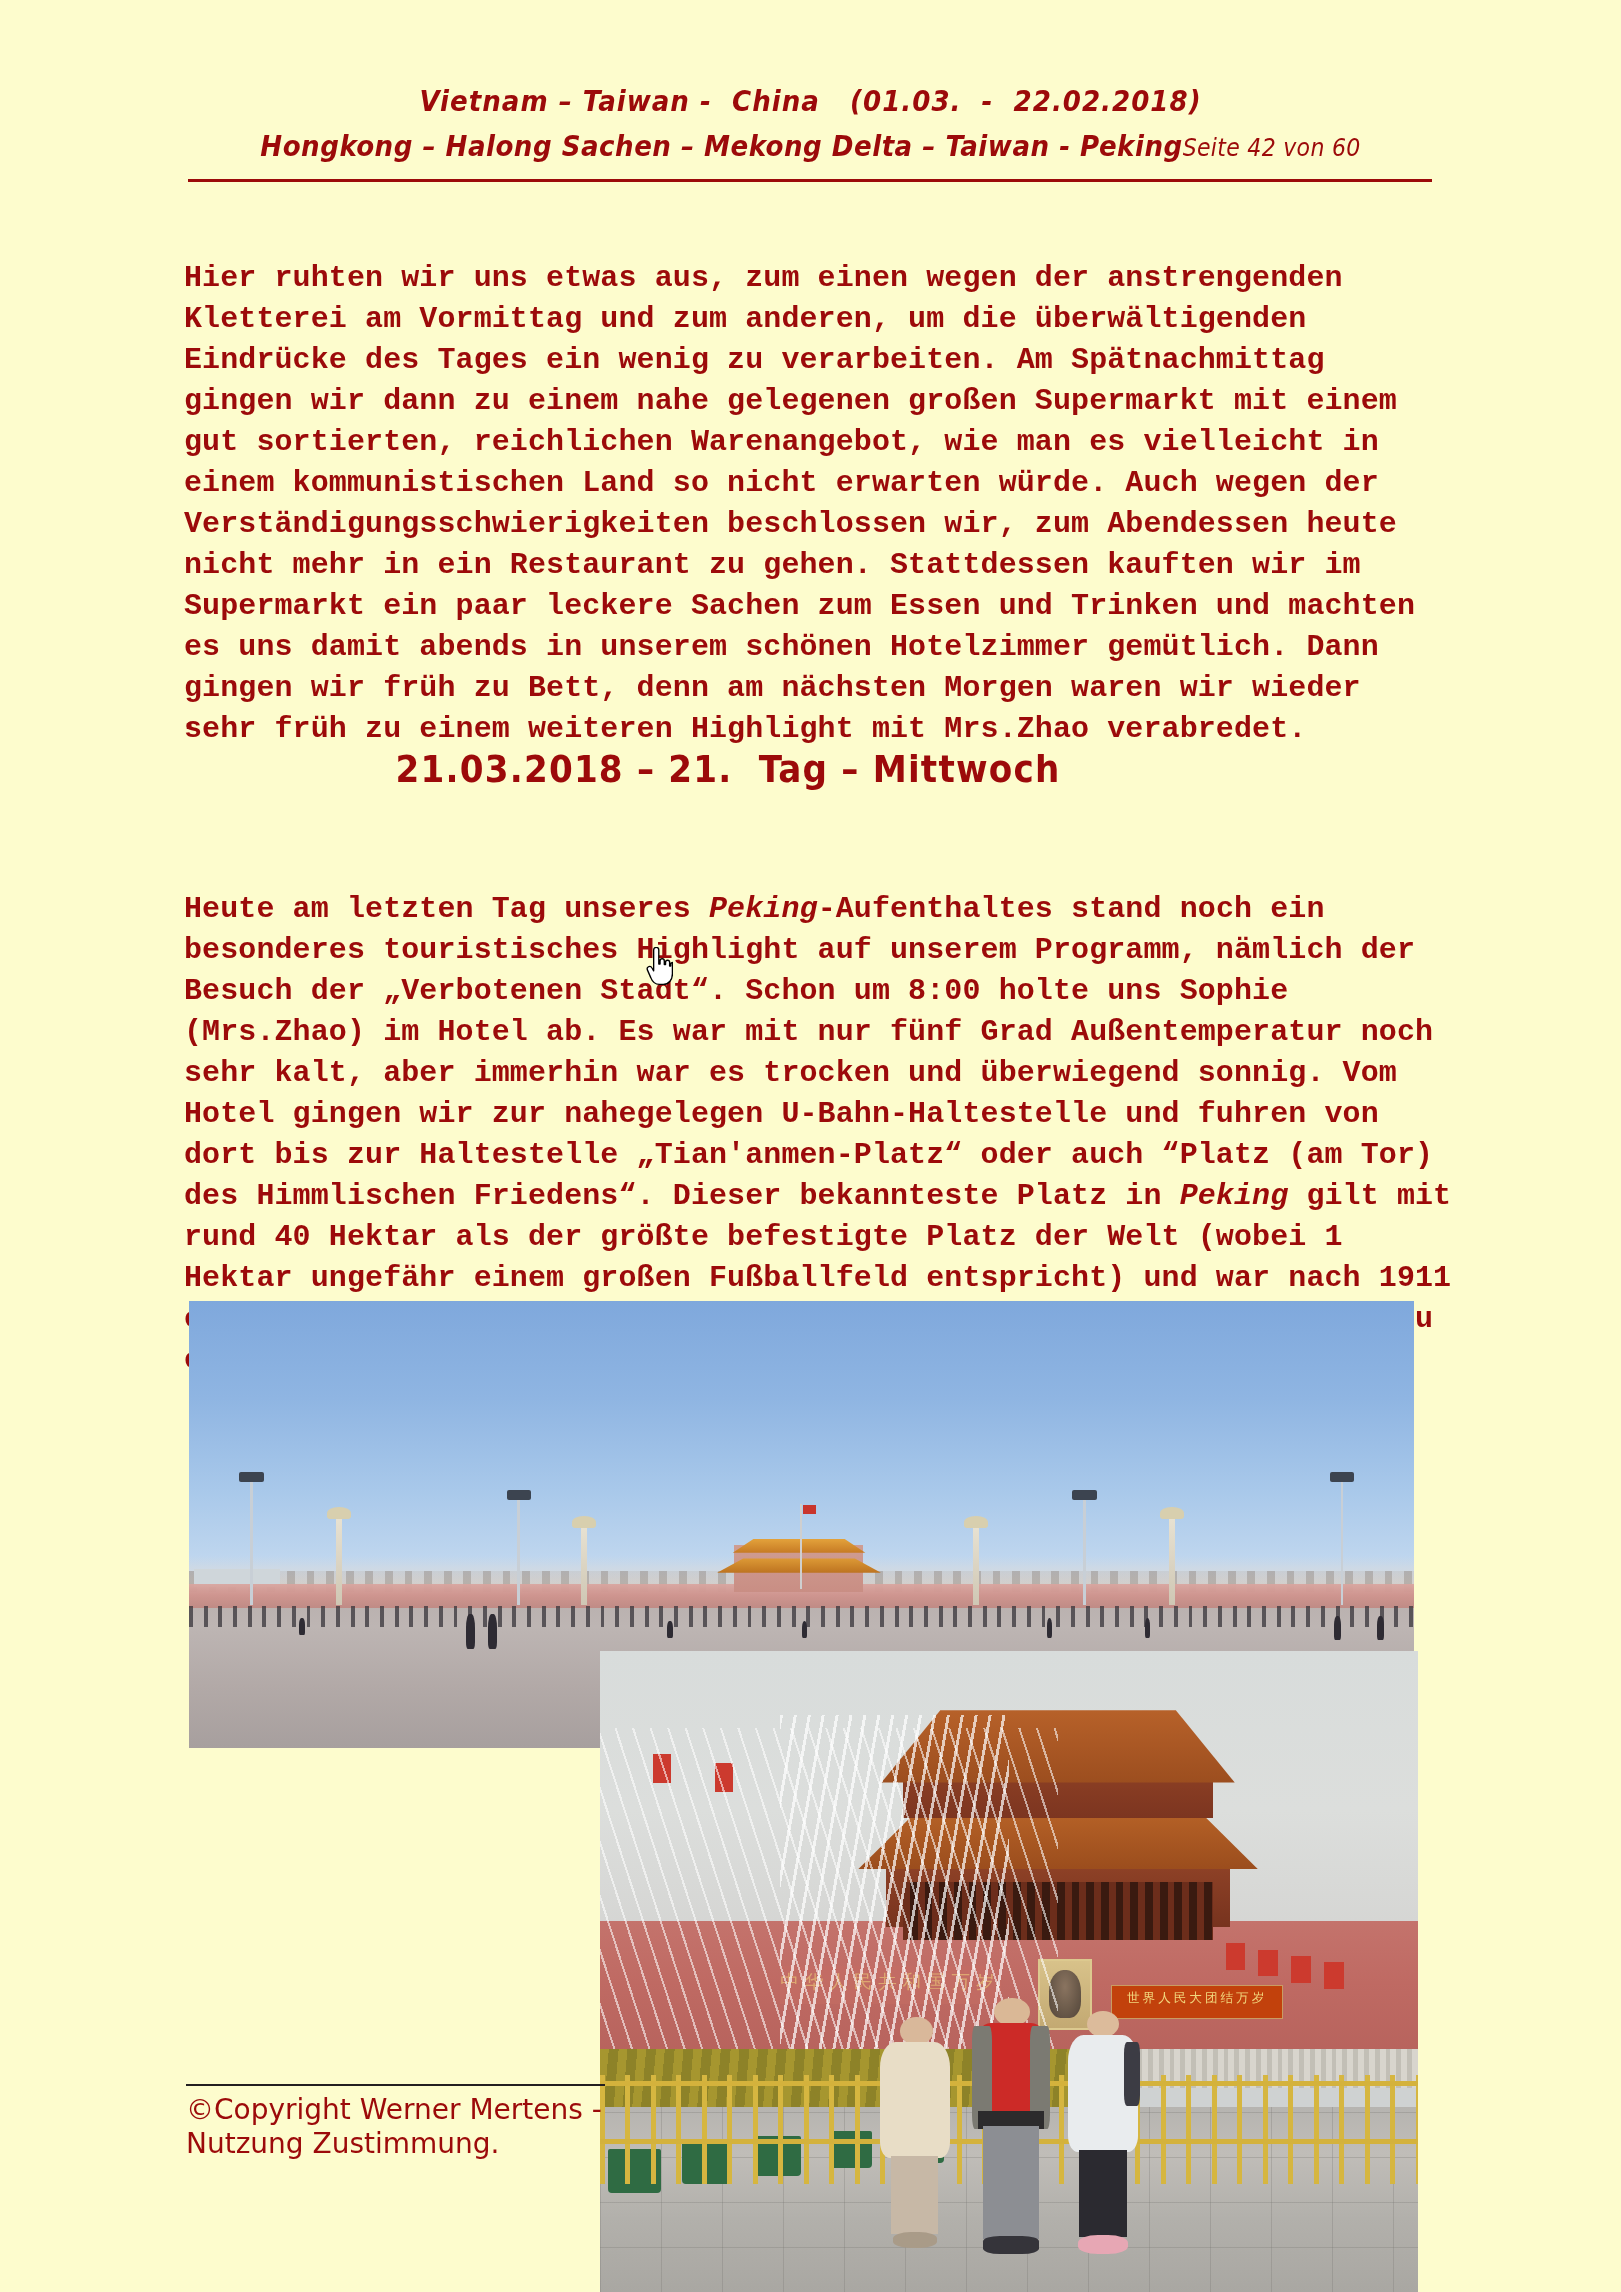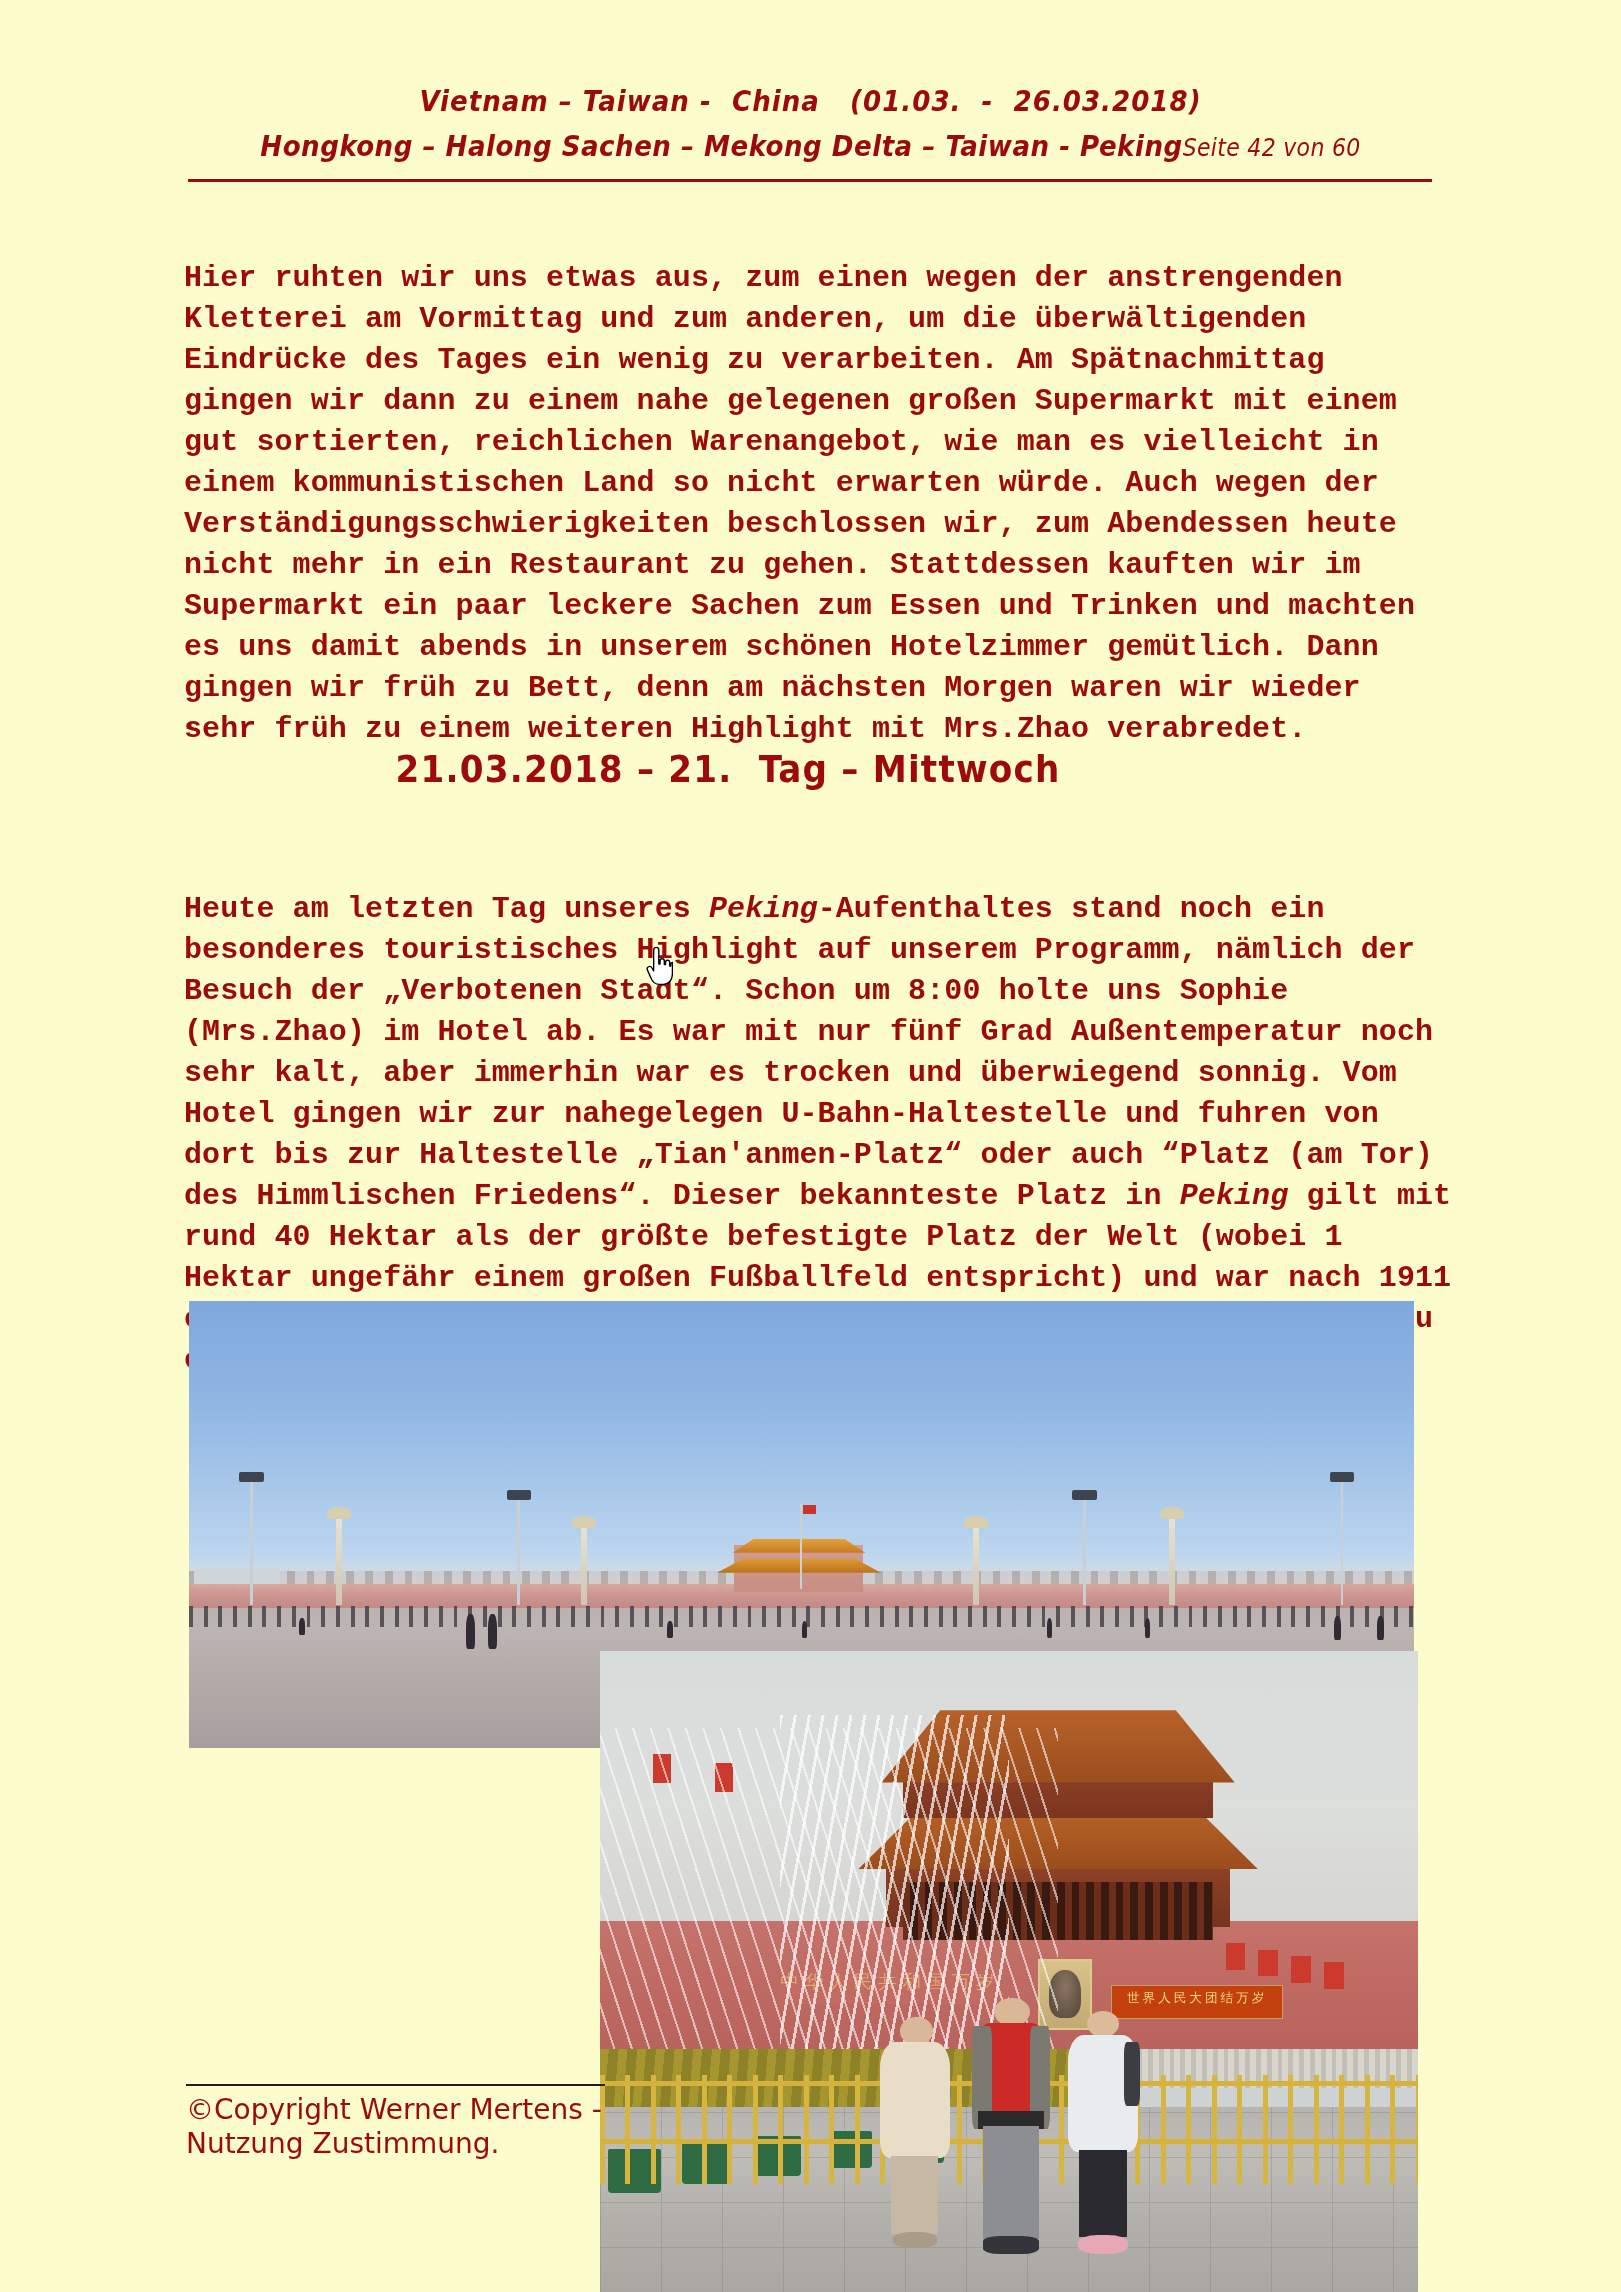--- a/index.html
+++ b/index.html
@@ -424,21 +424,21 @@
     z-index: 60;
     pointer-events: none;
   }
 </style>
 </head>
 <body>
 
 <div class="page">
 
   <div class="header">
-    <div class="header-line1">Vietnam – Taiwan -  China   (01.03.  -  26.03.2018)</div>
+    <div class="header-line1">Vietnam – Taiwan -  China   (01.03.  -  22.02.2018)</div>
     <div class="header-line2-wrap">
       <span class="header-line2">Hongkong – Halong Sachen – Mekong Delta – Taiwan  -  Peking</span><span class="header-page">Seite 42 von 60</span>
     </div>
   </div>
   <div class="header-rule"></div>
 
   <div class="body-text para1">Hier ruhten wir uns etwas aus, zum einen wegen der anstrengenden Kletterei am Vormittag und zum anderen, um die überwältigenden Eindrücke des Tages ein wenig zu verarbeiten. Am Spätnachmittag gingen wir dann zu einem nahe gelegenen großen Supermarkt mit einem gut sortierten, reichlichen Warenangebot, wie man es vielleicht in einem kommunistischen Land so nicht erwarten würde. Auch wegen der Verständigungsschwierigkeiten beschlossen wir, zum Abendessen heute nicht mehr in ein Restaurant zu gehen. Stattdessen kauften wir im Supermarkt ein paar leckere Sachen zum Essen und Trinken und machten es uns damit abends in unserem schönen Hotelzimmer gemütlich. Dann gingen wir früh zu Bett, denn am nächsten Morgen waren wir wieder sehr früh zu einem weiteren Highlight mit Mrs.Zhao verabredet.</div>
 
   <div class="dot-line">.</div>
 

